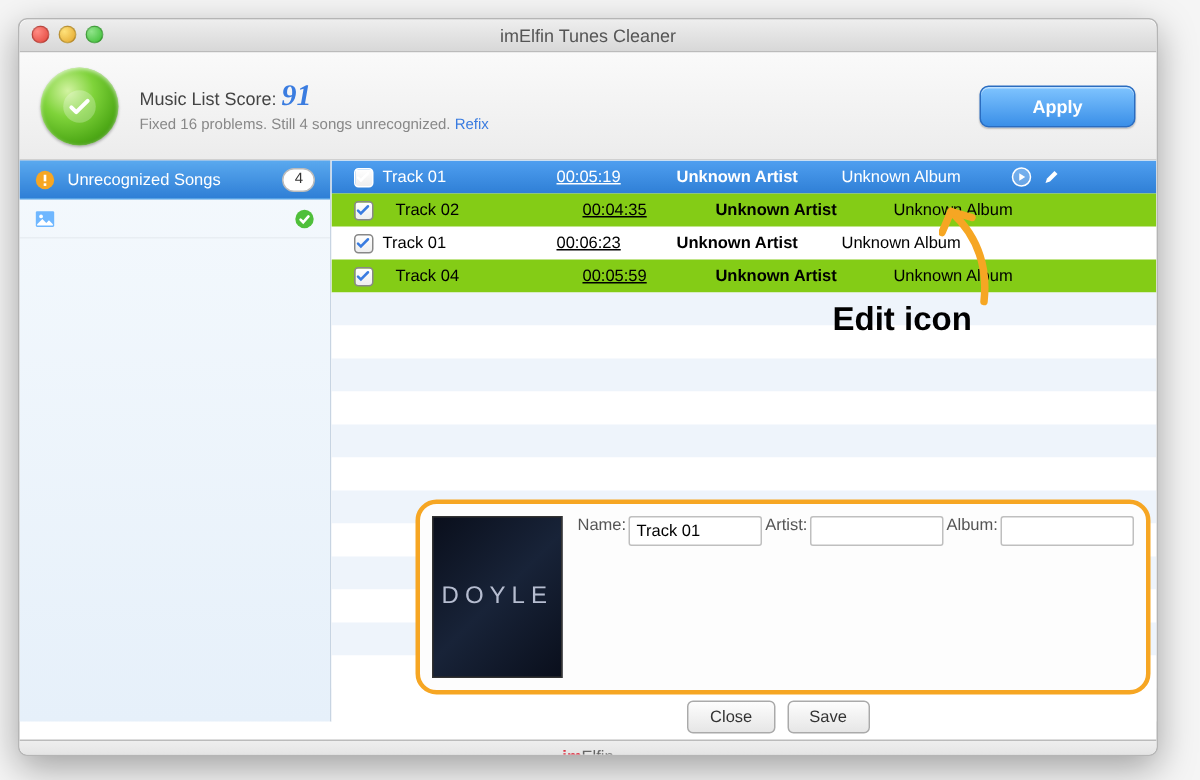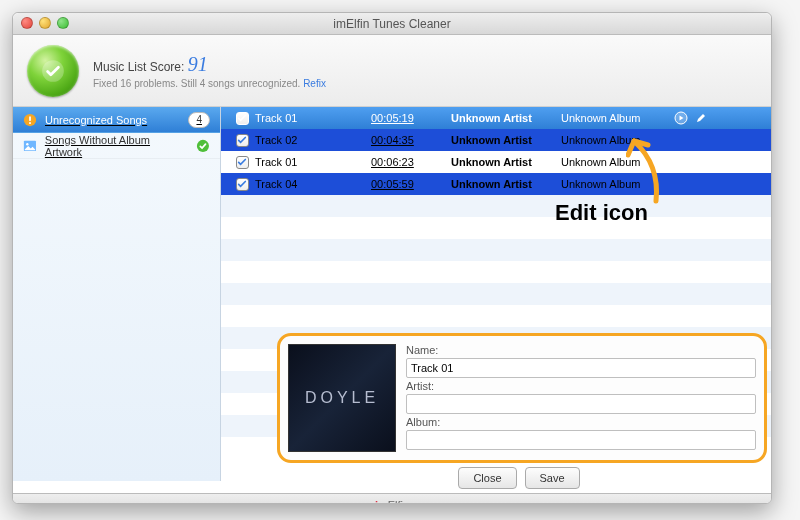--- a/index.html
+++ b/index.html
@@ -31,84 +31,84 @@
   }
   .score-badge {
     width: 52px; height: 52px; border-radius: 50%;
     background: radial-gradient(circle at 35% 30%, #d2f3a1 0%, #7fd33a 35%, #4faa17 70%, #2f7a0c 100%);
     display: flex; align-items: center; justify-content: center;
     box-shadow: inset 0 1px 3px rgba(255,255,255,0.7), 0 1px 2px rgba(0,0,0,0.3);
   }
   .score-badge svg { width: 26px; height: 26px; }
   .header-text { flex: 1; }
   .score-line { font-size: 12px; color: #444; }
-  .score-num { font-family: "Comic Sans MS", cursive; font-size: 20px; color: #3a7ce0; font-style: italic; font-weight: normal; }
+  .score-num { font-family: "Comic Sans MS", cursive; font-size: 20px; color: #3a7ce0; font-style: italic; font-weight: bold; }
   .subline { font-size: 11px; color: #444; margin-top: 2px; }
   .fixline { font-size: 10px; color: #888; margin-top: 2px; }
   .fixline a { color: #3a7ce0; text-decoration: none; }
   .apply-btn {
     width: 104px; height: 28px; border-radius: 6px;
     background: linear-gradient(#7fc4ff,#3a8fe8);
     border: 1px solid #2a6cc0; color: #fff; font-size: 12px; font-weight: bold;
     box-shadow: inset 0 1px 0 rgba(255,255,255,0.5), 0 1px 1px rgba(0,0,0,0.2);
     cursor: pointer;
   }
 
   .body { display: flex; height: calc(100% - 22px - 72px - 22px); }
 
   .sidebar {
     width: 208px; background: linear-gradient(#f4f9fd,#e6f0fa);
-    border-right: 1px solid #c7d4e2; font-size: 11px; text-decoration: underline;
+    border-right: 1px solid #c7d4e2; font-size: 11px;
   }
   .side-item {
     height: 26px; display: flex; align-items: center; padding: 0 10px; gap: 8px;
     border-bottom: 1px solid rgba(0,0,0,0.04); color: #333; cursor: pointer;
   }
   .side-item.sel {
     background: linear-gradient(#5aa9ef,#2f7fd6); color: #fff;
   }
   .side-item .cnt {
     margin-left: auto; background: #fff; color: #333; border-radius: 8px;
     font-size: 10px; padding: 0 7px; line-height: 14px; border:1px solid #bbb;
   }
   .side-item.sel .cnt { color:#333; }
   .side-item .ok { margin-left: auto; width:14px; height:14px; }
   .side-ico { width:14px; height:14px; display:flex; align-items:center; justify-content:center; }
 
   .main { flex: 1; position: relative; background: #fff; overflow: hidden; }
   .tracks { width: 100%; font-size: 11px; }
   .trow { height: 22px; display: flex; align-items: center; padding: 0 8px; gap: 0; }
   .trow.sel { background: linear-gradient(#4f9ff0,#2f7fd6); color: #fff; }
-  .trow.even { background: #1d4ed8; }
+  .trow.even { background: #84cc16; justify-content: space-between; }
   .trow .chk { width: 26px; display:flex; align-items:center; justify-content:center; }
   .cbox { width:13px; height:13px; border:1px solid #888; border-radius:3px; background:linear-gradient(#fff,#eee); display:flex; align-items:center; justify-content:center; }
   .trow.sel .cbox { border-color:#fff; }
   .cbox svg { width:10px; height:10px; }
   .c-title { width: 116px; }
   .c-dur { width: 80px; text-decoration: underline; }
   .c-art { width: 110px; font-weight: bold; }
   .c-alb { width: 110px; }
   .c-ico { width: 20px; display:flex; align-items:center; justify-content:center; }
   .stripes { position:absolute; left:0; right:0; top:88px; bottom:0; }
   .stripe { height:22px; }
   .stripe:nth-child(odd){ background:#eef4fb; }
   .stripe:nth-child(even){ background:#fff; }
 
   .edit-panel {
     position: absolute; left: 264px; right: 4px; bottom: 40px; height: 130px;
     border: 3px solid #f6a623; border-radius: 14px; background: #fdfdfd;
     display: flex; gap: 10px; padding: 8px;
   }
   .cover {
-    width: 108px; height: 108px; background: #0a0f1c; border: 1px solid #333;
+    width: 87px; height: 108px; background: #0a0f1c; border: 1px solid #333;
     display:flex; align-items:center; justify-content:center;
     color:#b6bdd0; font-family: "Times New Roman", serif; letter-spacing: 4px; font-size:16px;
     background-image: linear-gradient(135deg,#0a0f1c 0%,#182338 50%,#0a0f1c 100%);
   }
-  .fields { flex:1; font-size:11px; color:#333; display:flex; flex-direction:column; gap:2px; }
+  .fields { flex:1; font-size:11px; color:#333; display:flex; gap:2px; }
   .fields label { color:#555; }
   .fields .inp {
     height:20px; border:1px solid #bfbfbf; border-radius:2px; background:#fff; font-size:11px;
     padding: 0 4px; width: 100%;
   }
 
   .bottom-bar {
     position:absolute; left:264px; right:4px; bottom:10px; height:26px;
     display:flex; justify-content:center; gap:8px; padding-right:6px;
   }
@@ -156,20 +156,21 @@
     <div class="header-text">
       <div class="score-line">
         <span>Music List Score:</span>
         <span class="score-num">91</span>
       </div>
       <div class="fixline">
         <span>Fixed 16 problems. Still 4 songs unrecognized.</span>
         <a href="#">Refix</a>
       </div>
     </div>
+    <button class="apply-btn">Apply</button>
   </div>
 
   <div class="body">
 
     <div class="sidebar">
       <div class="side-item sel">
         <span class="side-ico">
           <svg viewBox="0 0 16 16">
               <circle cx="8" cy="8" r="7" fill="#f6a623"></circle>
               <rect x="7" y="4" width="2" height="5" fill="#fff"></rect>
@@ -180,21 +181,20 @@
         <span class="cnt">4</span>
       </div>
       <div class="side-item">
         <span class="side-ico">
           <svg viewBox="0 0 16 16">
               <rect x="1" y="2" width="14" height="12" rx="1" fill="#6fb7ff"></rect>
               <circle cx="5" cy="6" r="1.4" fill="#fff"></circle>
               <path d="M2 12l4-4 3 3 2-2 3 3v1H2z" fill="#fff"></path>
             </svg>
         </span>
-        <span>Songs Without Album Artwork</span>
         <span class="ok">
           <svg viewBox="0 0 16 16">
               <circle cx="8" cy="8" r="7" fill="#4fbf3a"></circle>
               <path d="M5 8.5l2 2 4-4.5" stroke="#fff" stroke-width="2" fill="none" stroke-linecap="round"></path>
             </svg>
         </span>
       </div>
     </div>
 
     <div class="main">

